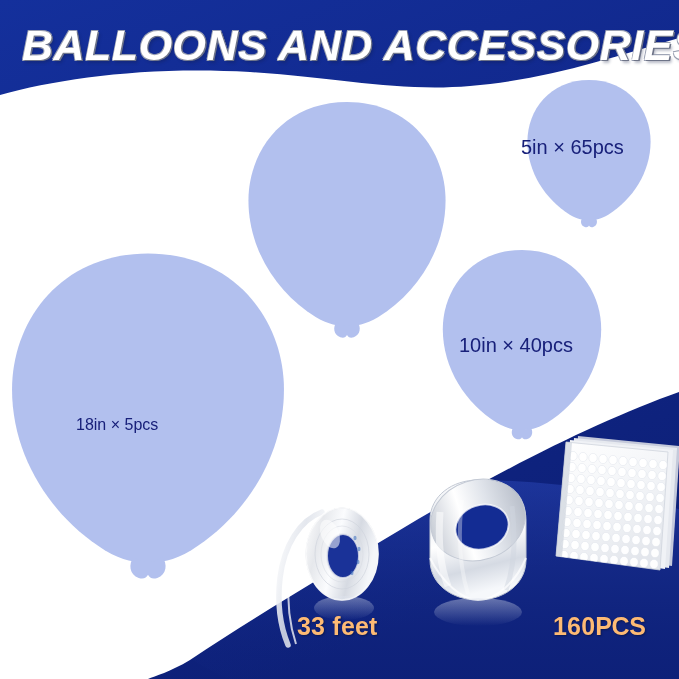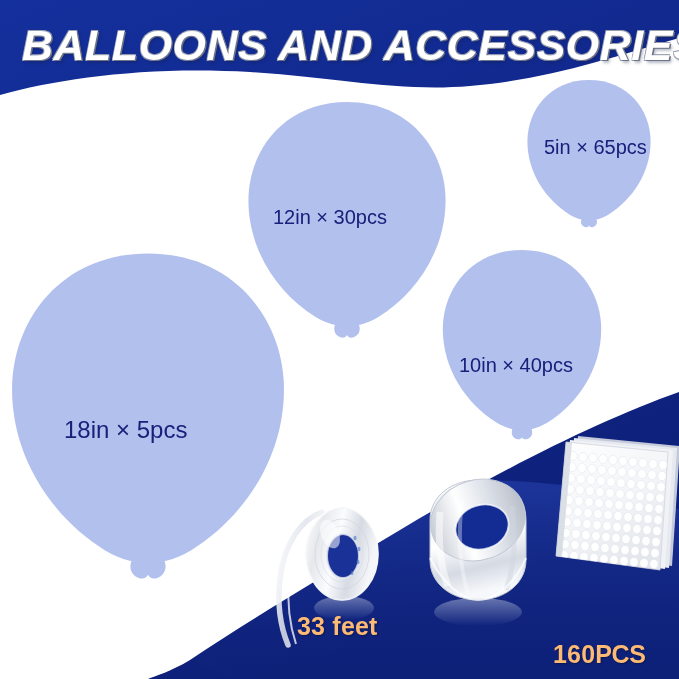--- a/index.html
+++ b/index.html
@@ -64,40 +64,40 @@
 
   
   .blabel {
     position: absolute;
     color: #18207a;
     font-weight: normal;
     white-space: nowrap;
     z-index: 25;
     pointer-events: none;
   }
-  .blabel.l18  { left: 64px;  top: 416px; font-size: 24px; }
+  .blabel.l18  { left: 76px;  top: 416px; font-size: 16px; }
   .blabel.l12  { left: 273px; top: 206px; font-size: 20px; }
-  .blabel.l5   { left: 544px; top: 136px; font-size: 20px; }
-  .blabel.l10  { left: 459px; top: 334px; font-size: 20px; margin-top: 20px; }
+  .blabel.l5   { left: 521px; top: 136px; font-size: 20px; }
+  .blabel.l10  { left: 459px; top: 334px; font-size: 20px; }
 
   
   .caption {
     position: absolute;
     color: #fdba74;
     font-size: 25px;
     font-weight: bold;
     letter-spacing: 0.2px;
     white-space: nowrap;
     text-shadow: 1px 1px 2px rgba(0,0,0,0.35);
     z-index: 35;
     pointer-events: none;
   }
   .caption.c33  { left: 297px; top: 612px; }
   .caption.c16  { left: 434px; top: 612px; }
-  .caption.c160 { left: 553px; top: 612px; margin-top: 28px; }
+  .caption.c160 { left: 553px; top: 612px; }
   .caption .pcs {
     font-weight: bold;
     letter-spacing: -0.4px;
   }
 </style>
 </head>
 <body>
 
 <div id="stage">
 
@@ -398,20 +398,19 @@
         </g>
       </g>
 
       <polygon points="566,442 572,443 562,557 556,556" fill="#cdd2db" opacity="0.65"></polygon>
     </g>
   </svg>
 
   <div class="title">BALLOONS AND ACCESSORIES</div>
 
   <div class="blabel l18">18in × 5pcs</div>
-  <div class="blabel l12">12in × 30pcs</div>
   <div class="blabel l10">10in × 40pcs</div>
   <div class="blabel l5">5in × 65pcs</div>
 
   <div class="caption c33">33 feet</div>
   <div class="caption c160"><span>160</span><span class="pcs">PCS</span></div>
 
 </div>
 
 </body></html>

